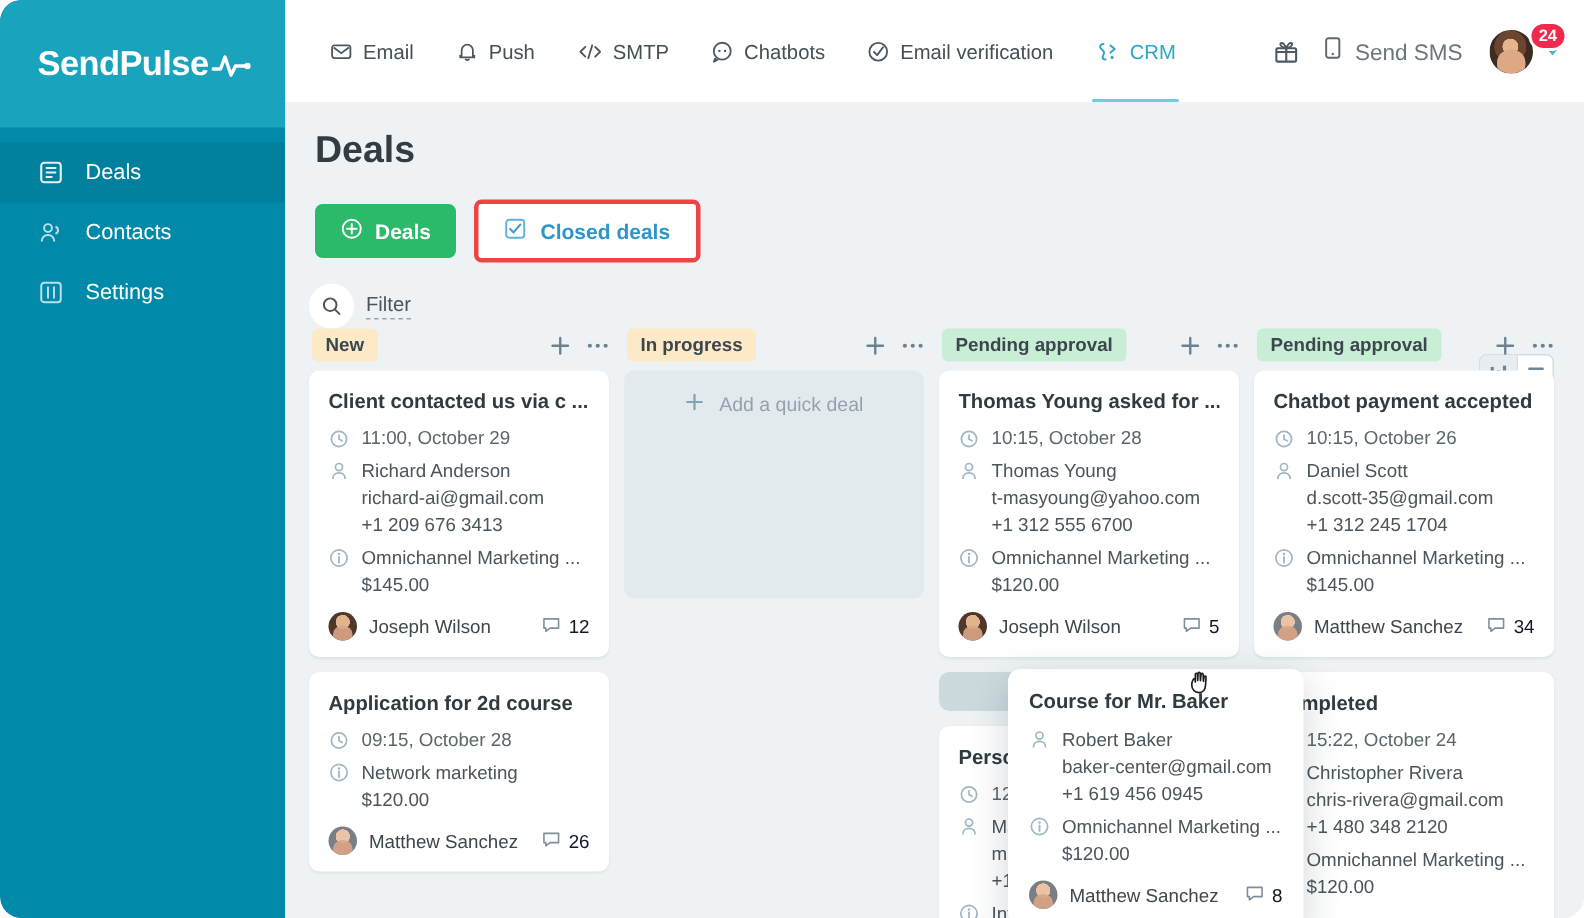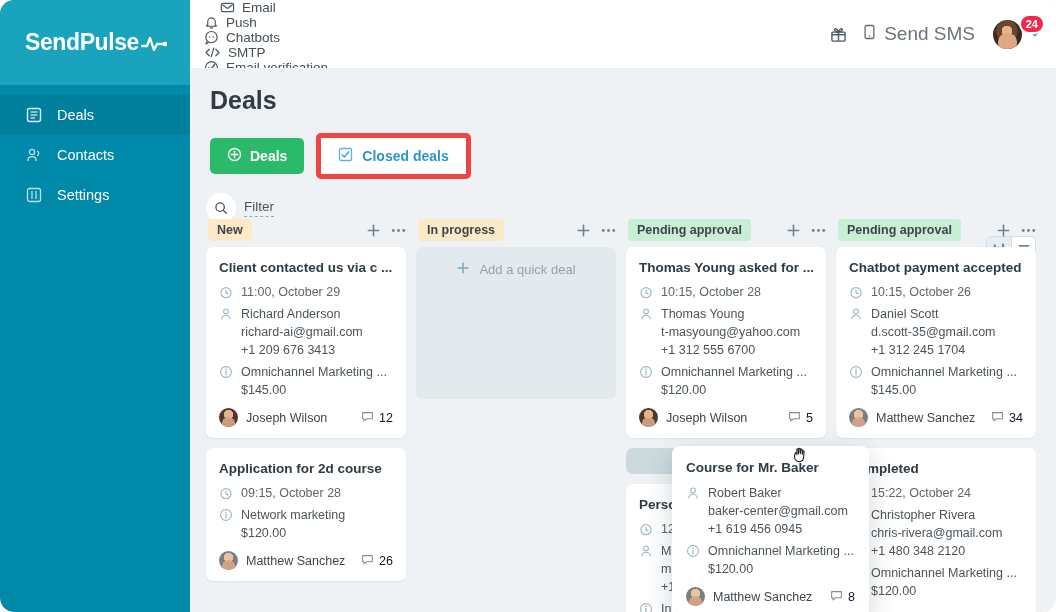--- a/index.html
+++ b/index.html
@@ -54,41 +54,41 @@
   .nav-spacer { height: 10px; }
 
   
   .topbar {
     position: absolute; left: 190px; top: 0;
     width: 866px; height: 68px;
     background: #ffffff;
     border-top-right-radius: 14px;
     display: flex; align-items: center;
   }
-  .topnav { display: flex; height: 68px; flex-direction: column; }
+  .topnav { display: flex; align-items: center; height: 68px; }
   .topnav-item {
     display: flex; align-items: center; gap: 7px;
     height: 68px; padding: 0 14px;
     font-size: 13.5px; color: #444f56;
     cursor: pointer; position: relative;
   }
   .topnav-item:first-child { margin-left: 16px; }
   .topnav-item.active { color: #2aa8c4; }
   .topnav-item.active::after {
     content: ""; position: absolute; left: 12px; right: 12px; bottom: 0;
     height: 2.5px; background: #76c9dd; border-radius: 2px;
   }
   .topnav-ico { display: flex; align-items: center; }
   .topright {
     margin-left: auto; display: flex; align-items: center;
     padding-right: 16px; gap: 16px;
   }
   .gift { cursor: pointer; display: flex; }
   .sms { display: flex; align-items: flex-end; gap: 8px; cursor: pointer;
-         font-size: 19px; color: #6b757c; }
+         font-size: 15px; color: #6b757c; }
   .avatar-wrap { position: relative; display:flex; align-items:center; }
   .avatar {
     width: 33px; height: 33px; border-radius: 50%;
     background: radial-gradient(circle at 48% 38%, #e8b48e 0 22%, #6a4530 23% 45%, #3d2a20 46% 100%);
     border: 2px solid #fff;
     overflow: hidden; position: relative;
   }
   .avatar::after{
     content:""; position:absolute; left:18%; top:45%; width:64%; height:60%;
     border-radius:50% 50% 40% 40%; background:#dfa884;
@@ -123,21 +123,21 @@
   .btn-deals {
     display: flex; align-items: center; gap: 8px;
     background: #2bba6a; color: #fff;
     border-radius: 5px; padding: 9px 17px;
     font-size: 14px; font-weight: bold; cursor: pointer;
     border: none;
   }
   .btn-closed {
     display: flex; align-items: center; gap: 9px;
     background: #fff; color: #2f95c9;
-    border: 5px solid #ef4444; border-radius: 5px;
+    border: 3px solid #ef4444; border-radius: 5px;
     padding: 9px 17px; font-size: 14px; font-weight: bold; cursor: pointer;
   }
   .filter-row { display: flex; align-items: center; margin: 14px 0 0 16px; position: relative; }
   .filter-circle {
     width: 30px; height: 30px; border-radius: 50%;
     background: #fff; display: flex; align-items: center; justify-content: center;
     cursor: pointer;
   }
   .filter-label {
     margin-left: 8px; font-size: 13.5px; color: #4a545b;
@@ -306,39 +306,39 @@
           <svg width="15" height="15" viewBox="0 0 16 16">
               <path d="M4 11V7a4 4 0 018 0v4h1v1H3v-1z" fill="none" stroke="#4c5862" stroke-width="1.25"></path>
               <path d="M6.6 13a1.5 1.5 0 002.8 0" fill="none" stroke="#4c5862" stroke-width="1.25"></path>
             </svg>
         </span>
         <span>Push</span>
       </div>
 
       <div class="topnav-item">
         <span class="topnav-ico">
+          <svg width="17" height="15" viewBox="0 0 18 16">
+              <polyline points="5.5,4.5 2,8 5.5,11.5" fill="none" stroke="#4c5862" stroke-width="1.3" stroke-linecap="round" stroke-linejoin="round"></polyline>
+              <polyline points="12.5,4.5 16,8 12.5,11.5" fill="none" stroke="#4c5862" stroke-width="1.3" stroke-linecap="round" stroke-linejoin="round"></polyline>
+              <line x1="10.4" y1="3.4" x2="7.6" y2="12.6" stroke="#4c5862" stroke-width="1.3" stroke-linecap="round"></line>
+            </svg>
+        </span>
+        <span>SMTP</span>
+      </div>
+
+      <div class="topnav-item">
+        <span class="topnav-ico">
           <svg width="15" height="15" viewBox="0 0 16 16">
               <circle cx="8" cy="7.6" r="6" fill="none" stroke="#4c5862" stroke-width="1.3"></circle>
               <circle cx="6" cy="7.4" r=".85" fill="#4c5862"></circle>
               <circle cx="10" cy="7.4" r=".85" fill="#4c5862"></circle>
               <path d="M3.2 12.4L2 15l3-1.6" fill="none" stroke="#4c5862" stroke-width="1.3" stroke-linejoin="round"></path>
             </svg>
         </span>
         <span>Chatbots</span>
-      </div>
-
-      <div class="topnav-item">
-        <span class="topnav-ico">
-          <svg width="17" height="15" viewBox="0 0 18 16">
-              <polyline points="5.5,4.5 2,8 5.5,11.5" fill="none" stroke="#4c5862" stroke-width="1.3" stroke-linecap="round" stroke-linejoin="round"></polyline>
-              <polyline points="12.5,4.5 16,8 12.5,11.5" fill="none" stroke="#4c5862" stroke-width="1.3" stroke-linecap="round" stroke-linejoin="round"></polyline>
-              <line x1="10.4" y1="3.4" x2="7.6" y2="12.6" stroke="#4c5862" stroke-width="1.3" stroke-linecap="round"></line>
-            </svg>
-        </span>
-        <span>SMTP</span>
       </div>
 
       <div class="topnav-item">
         <span class="topnav-ico">
           <svg width="15" height="15" viewBox="0 0 16 16">
               <circle cx="8" cy="8" r="6.3" fill="none" stroke="#4c5862" stroke-width="1.3"></circle>
               <polyline points="5,8.2 7.2,10.4 11.4,4.8" fill="none" stroke="#4c5862" stroke-width="1.4" stroke-linecap="round" stroke-linejoin="round"></polyline>
             </svg>
         </span>
         <span>Email verification</span>

